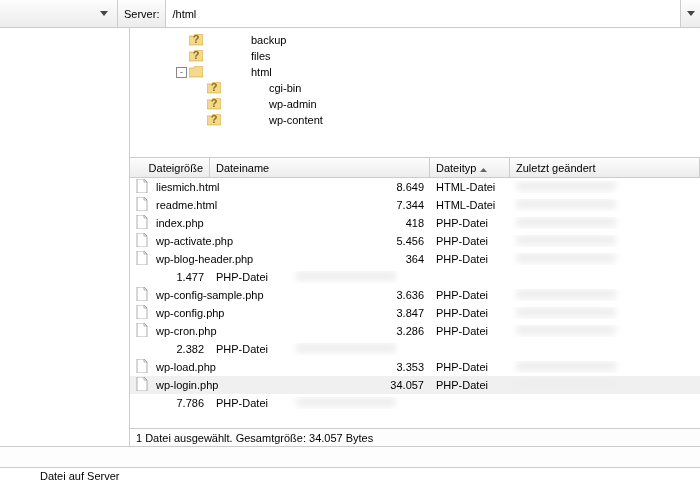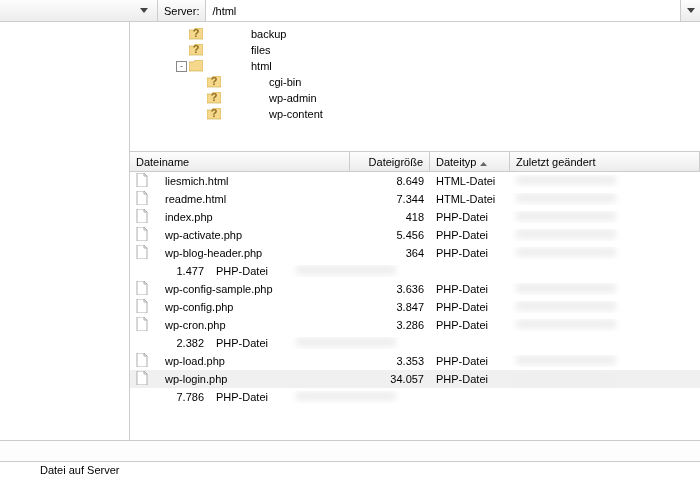--- a/index.html
+++ b/index.html
@@ -1,17 +1,17 @@
 <!DOCTYPE html>
 <html><head>
 <meta charset="utf-8">
 <style>
   * { box-sizing: border-box; margin: 0; padding: 0; font-family: Tahoma, sans-serif; font-size: 11px; }
   body { background: #fff; width: 700px; height: 500px; overflow: hidden; }
-  .topbar { height: 22px; background: linear-gradient(#fdfdfd, #ececec); border-bottom: 1px solid #ccc; display: flex; align-items: center; padding-left: 40px; }
+  .topbar { height: 28px; background: linear-gradient(#fdfdfd, #ececec); border-bottom: 1px solid #ccc; display: flex; align-items: center; }
   .topbar .gap { width: 118px; border-right: 1px solid #ccc; height: 100%; display: flex; align-items: center; justify-content: flex-end; padding-right: 6px; }
   .dropdown-btn { width: 14px; height: 14px; display: inline-flex; align-items: center; justify-content: center; cursor: pointer; }
   .topbar .server-lbl { padding: 0 6px; border-right: 1px solid #ccc; height: 100%; display: flex; align-items: center; }
   .topbar .path { padding: 0 6px; flex: 1; height: 100%; display: flex; align-items: center; background: #fff; border: none; }
   .topbar .dd { width: 20px; border-left: 1px solid #ccc; height: 100%; display: flex; align-items: center; justify-content: center; cursor: pointer; }
   .main { display: flex; height: 418px; }
   .leftcol { width: 130px; border-right: 1px solid #ccc; background: #fff; }
   .rightcol { flex: 1; display: flex; flex-direction: column; }
   .tree { padding: 4px 6px; background: #fff; height: 130px; overflow: auto; border-bottom: 1px solid #ccc; }
   .tree-row { display: flex; align-items: center; height: 16px; gap: 2px; cursor: pointer; }
@@ -23,21 +23,21 @@
   .grid-head .col { padding: 3px 6px; border-right: 1px solid #ccc; cursor: pointer; display: flex; align-items: center; }
   .col-name { width: 220px; }
   .col-size { width: 80px; justify-content: flex-end; }
   .col-type { width: 80px; }
   .col-mod { flex: 1; }
   .sort-ico { margin-left: 4px; }
   .grid-body { flex: 1; overflow: auto; background: #fff; }
   .grid-row { display: flex; height: 18px; align-items: center; cursor: pointer; }
   .grid-row.selected { background: #f0f0f0; }
   .grid-row .cell { padding: 0 6px; overflow: hidden; white-space: nowrap; }
-  .cell-name { width: 220px; display: flex; align-items: center; gap: 17px; }
+  .cell-name { width: 220px; display: flex; align-items: center; gap: 8px; }
   .cell-size { width: 80px; text-align: right; }
   .cell-type { width: 80px; }
   .cell-mod { flex: 1; }
   .blur { filter: blur(3px); color: #aaa; background: #eee; border-radius: 2px; display: inline-block; width: 100px; height: 10px; }
   .status { height: 18px; border-top: 1px solid #ccc; padding: 2px 6px; background: #fdfdfd; display: flex; align-items: center; }
   .bottom-gap { height: 22px; border-top: 1px solid #ccc; border-bottom: 1px solid #ccc; background: #fdfdfd; }
   .footer-row { height: 20px; display: flex; align-items: flex-start; padding: 2px 40px; background: #fff; }
 </style>
 </head>
 <body>
@@ -123,22 +123,22 @@
           <span class="tree-ico">
             <svg width="14" height="12" viewBox="0 0 14 12">
               <path d="M0 2 L5 2 L6 0 L13 0 L14 2 L14 11 L0 11 Z" fill="#f5d88c" stroke="#c9a43a" stroke-width="0.6"></path>
               <text x="7" y="9" font-size="8" text-anchor="middle" fill="#8a6d1f" font-weight="bold">?</text>
             </svg>
           </span>
           <span class="tree-lbl">wp-content</span>
         </div>
       </div>
     <div class="grid-head">
+      <div class="col col-size">Dateigröße</div>
       <div class="col col-name">Dateiname</div>
-      <div class="col col-size">Dateigröße</div>
       <div class="col col-type">
         <span>Dateityp</span>
         <span class="sort-ico">
           <svg width="7" height="4" viewBox="0 0 7 4">
               <path d="M3.5 0 L7 4 L0 4 Z" fill="#666"></path>
             </svg>
         </span>
       </div>
       <div class="col col-mod">Zuletzt geändert</div>
     </div>
@@ -272,19 +272,20 @@
           <div class="cell cell-size">34.057</div>
           <div class="cell cell-type">PHP-Datei</div>
           <div class="cell cell-mod"><span class="blur"></span></div>
         </div>
         <div class="grid-row">
           <div class="cell cell-size">7.786</div>
           <div class="cell cell-type">PHP-Datei</div>
           <div class="cell cell-mod"><span class="blur"></span></div>
         </div>
       </div>
+    <div class="status">1 Datei ausgewählt. Gesamtgröße: 34.057 Bytes</div>
   </div>
 </div>
 
 <div class="bottom-gap"></div>
 <div class="footer-row">
   <span>Datei auf Server</span>
 </div>
 
 </body></html>

